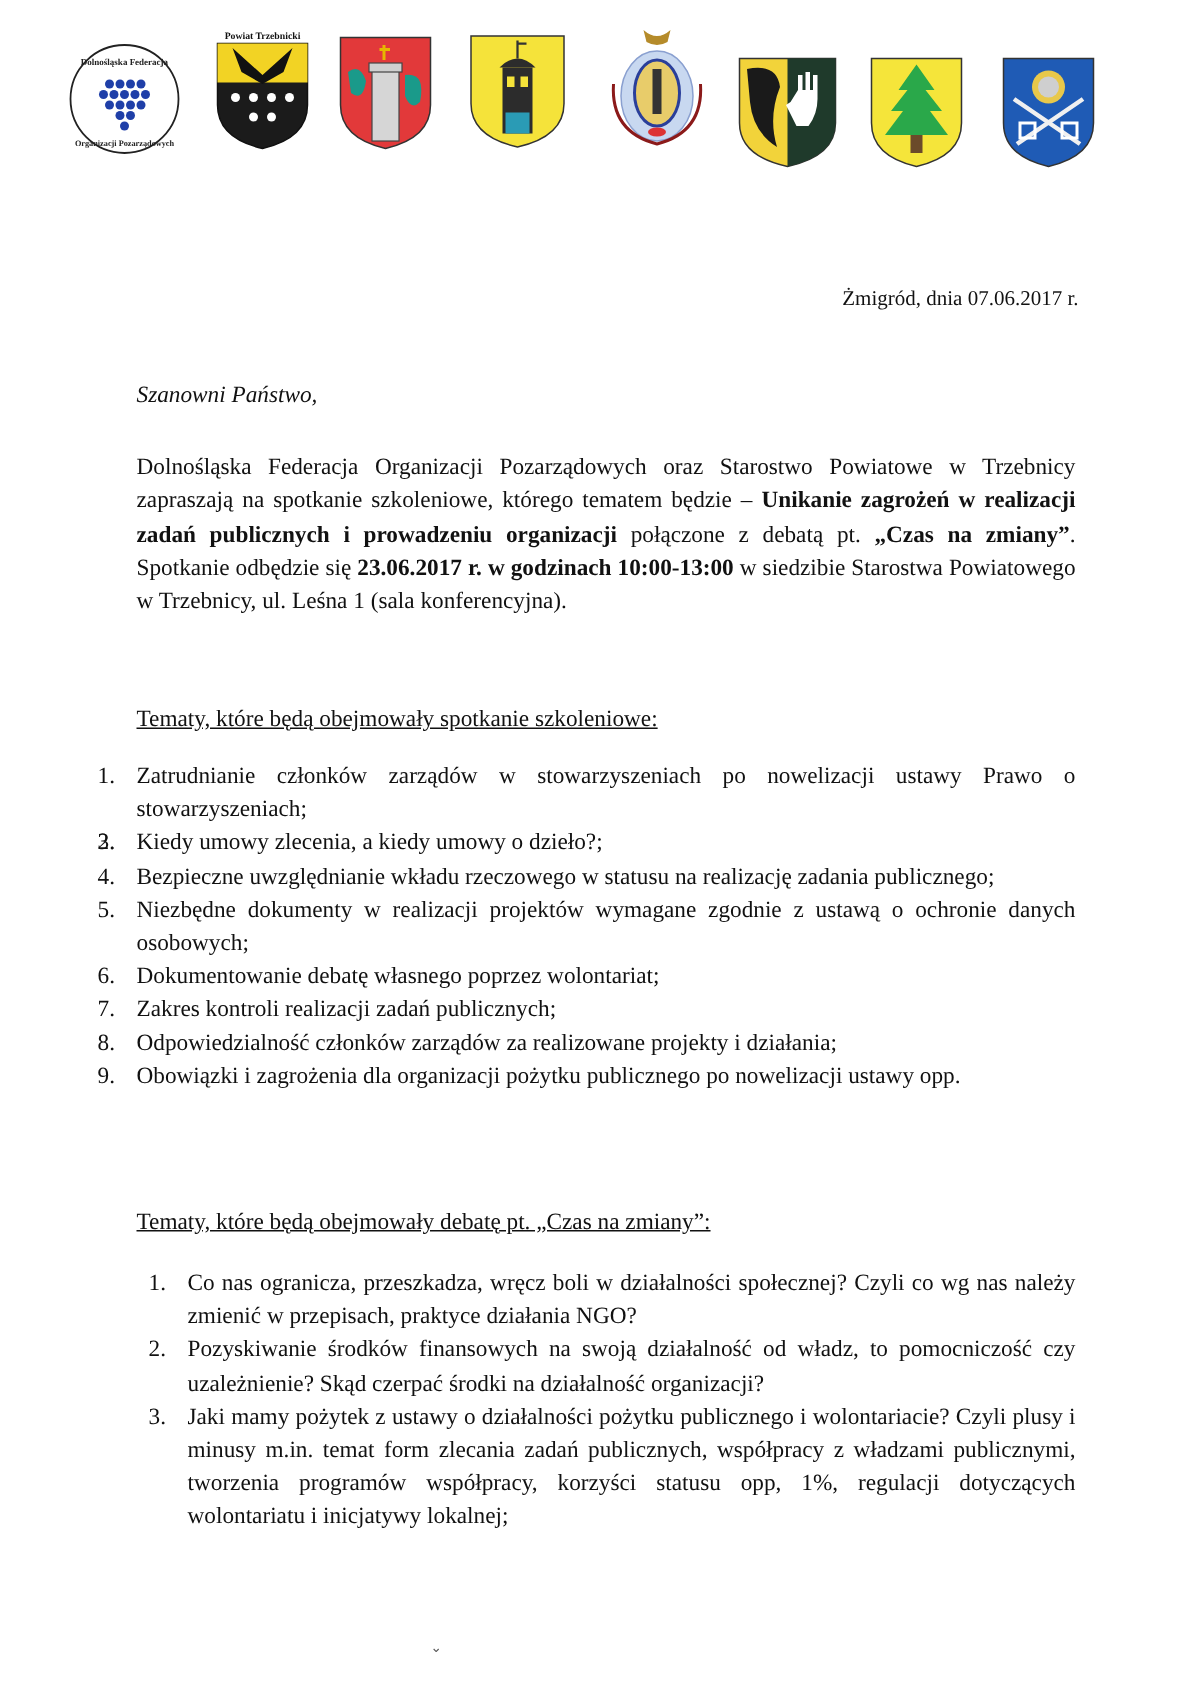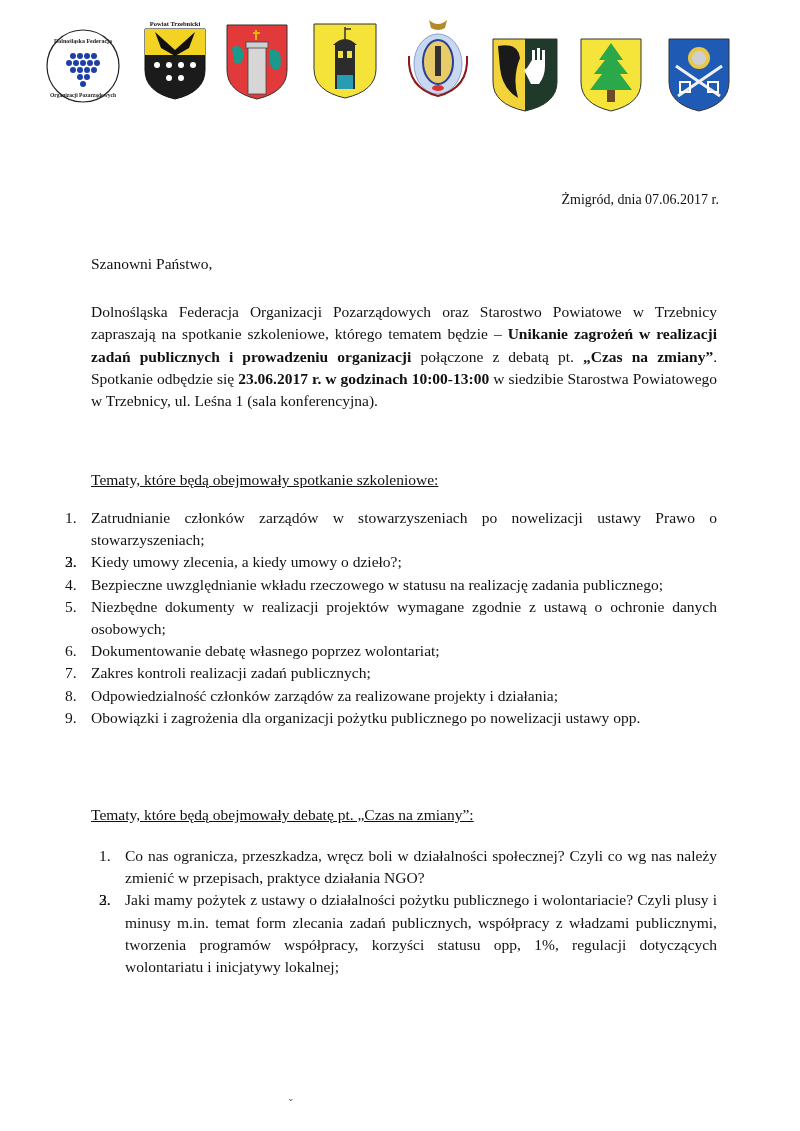--- a/index.html
+++ b/index.html
@@ -6,21 +6,21 @@
   body {
     width: 800px; height: 1131px; position: relative; overflow: hidden;
     font-family: "Liberation Serif", serif; color: #111;
   }
   .logos { position: absolute; top: 18px; left: 0; width: 800px; height: 80px; }
   .logo { position: absolute; top: 0; }
   .date {
     position: absolute; top: 148px; right: 81px; font-size: 14px; margin-top: 44px;
   }
   .salutation {
-    position: absolute; top: 255px; left: 91px; font-size: 15.5px; 
+    position: absolute; top: 255px; left: 91px; font-size: 15.5px; font-style: italic;
   }
   .intro {
     position: absolute; top: 301px; left: 91px; width: 626px;
     font-size: 15.5px; line-height: 22.3px; text-align: justify;
   }
   .intro b { font-weight: bold; }
   .section-title {
     position: absolute; left: 91px; font-size: 15.5px; font-weight: normal; text-decoration: underline;
   }
   .list { position: absolute; margin: 0; padding: 0; list-style: none; font-size: 15.5px; line-height: 22.2px; }
@@ -144,17 +144,17 @@
   <li><span class="num">6.</span><span>Dokumentowanie debatę własnego poprzez wolontariat;</span></li>
   <li><span class="num">7.</span><span>Zakres kontroli realizacji zadań publicznych;</span></li>
   <li><span class="num">8.</span><span>Odpowiedzialność członków zarządów za realizowane projekty i działania;</span></li>
   <li><span class="num">9.</span><span>Obowiązki i zagrożenia dla organizacji pożytku publicznego po nowelizacji ustawy opp.</span></li>
 </ol>
 
 <div class="section-title" style="top:806px">Tematy, które będą obejmowały debatę pt. „Czas na zmiany”:</div>
 
 <ol class="list list2">
   <li><span class="num">1.</span><span>Co nas ogranicza, przeszkadza, wręcz boli w działalności społecznej? Czyli co wg nas należy zmienić w przepisach, praktyce działania NGO?</span></li>
-  <li><span class="num">2.</span></li>
+  <li><span class="num">2.</span><span>Pozyskiwanie środków finansowych na swoją działalność od władz, to pomocniczość czy uzależnienie? Skąd czerpać środki na działalność organizacji?</span></li>
   <li><span class="num">3.</span><span>Jaki mamy pożytek z ustawy o działalności pożytku publicznego i wolontariacie? Czyli plusy i minusy m.in. temat form zlecania zadań publicznych, współpracy z władzami publicznymi, tworzenia programów współpracy, korzyści statusu opp, 1%, regulacji dotyczących wolontariatu i inicjatywy lokalnej;</span></li>
 </ol>
 
 <div class="footer-mark">⌄</div>
 
 </body></html>

